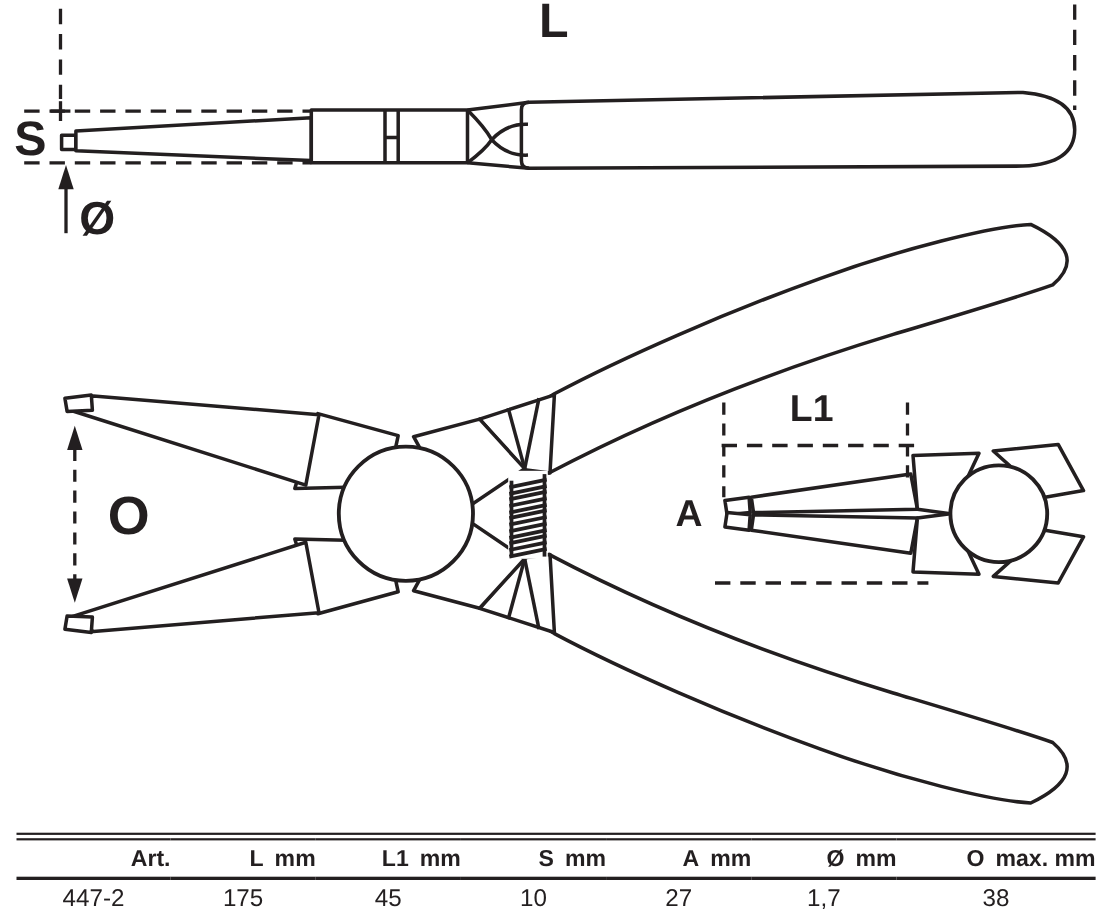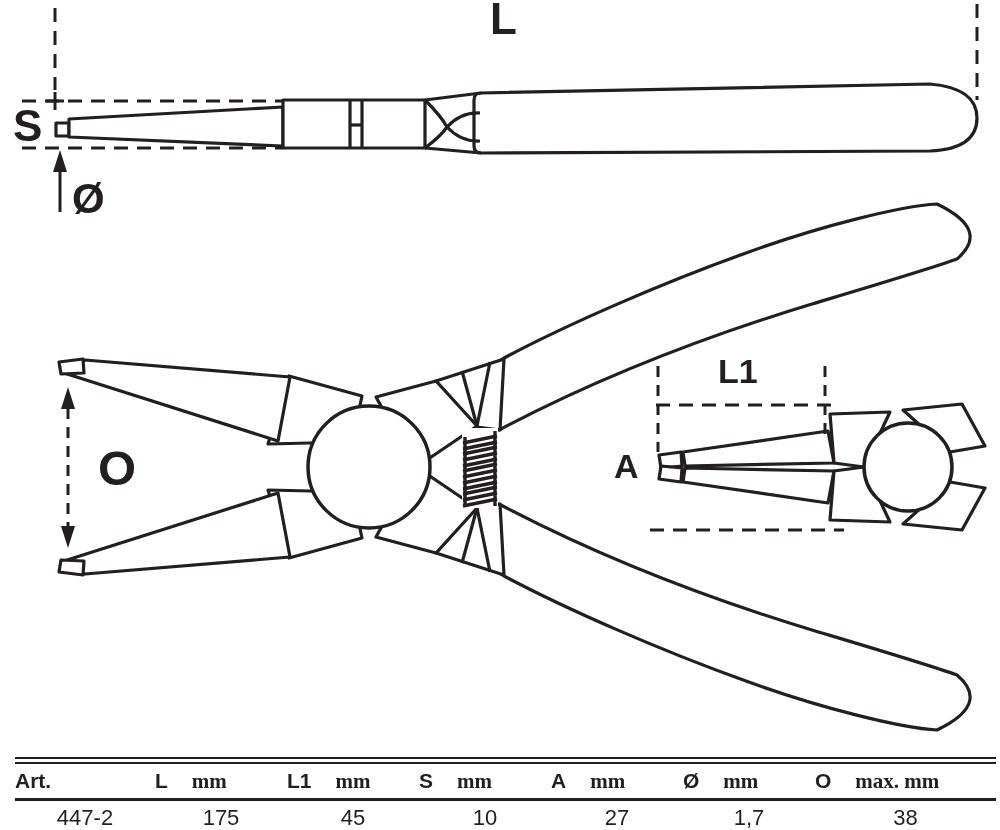--- a/index.html
+++ b/index.html
@@ -11,23 +11,23 @@
   svg .dash{stroke:#231f20;stroke-width:3;fill:none;stroke-dasharray:14 9;}
   svg .dash2{stroke:#231f20;stroke-width:3;fill:none;stroke-dasharray:11 8;}
   svg .solidmark{stroke:#231f20;stroke-width:3;fill:none;}
   svg .head{fill:#231f20;stroke:none;}
   svg .coil{stroke:#231f20;stroke-width:3.4;fill:none;}
   svg text{fill:#231f20;font-family:"Liberation Sans",sans-serif;font-weight:bold;}
   .t44{font-size:44px;} .t42{font-size:42px;} .t48{font-size:49px;} .t34{font-size:34px;}
   .table-wrap{position:absolute;left:15px;top:757px;width:981px;border-top:2px solid #231f20;}
   table.spec{width:100%;border-collapse:collapse;table-layout:fixed;margin-top:3px;
              border-top:2px solid #231f20;border-bottom:5px solid #231f20;}
-  table.spec th{font-size:21px;font-weight:bold;padding:5px 0 4px;border-bottom:3px solid #231f20;text-align:left;white-space:nowrap;}
+  table.spec th{font-size:21px;font-weight:bold;padding:5px 0 4px;border-bottom:3px solid #231f20;text-align:right;white-space:nowrap;}
   table.spec td{font-size:22px;font-weight:normal;padding:4px 0 6px;text-align:center;white-space:nowrap;}
-  .col-unit{margin-left:24px;font-family:Liberation Serif, serif;}
+  .col-unit{margin-left:10px;}
   .col-unit:empty{margin-left:0;}
 </style>
 </head>
 <body>
 
 <div class="stage">
 
   <svg width="1000" height="752" viewBox="0 0 1000 752">
 
     <g>

